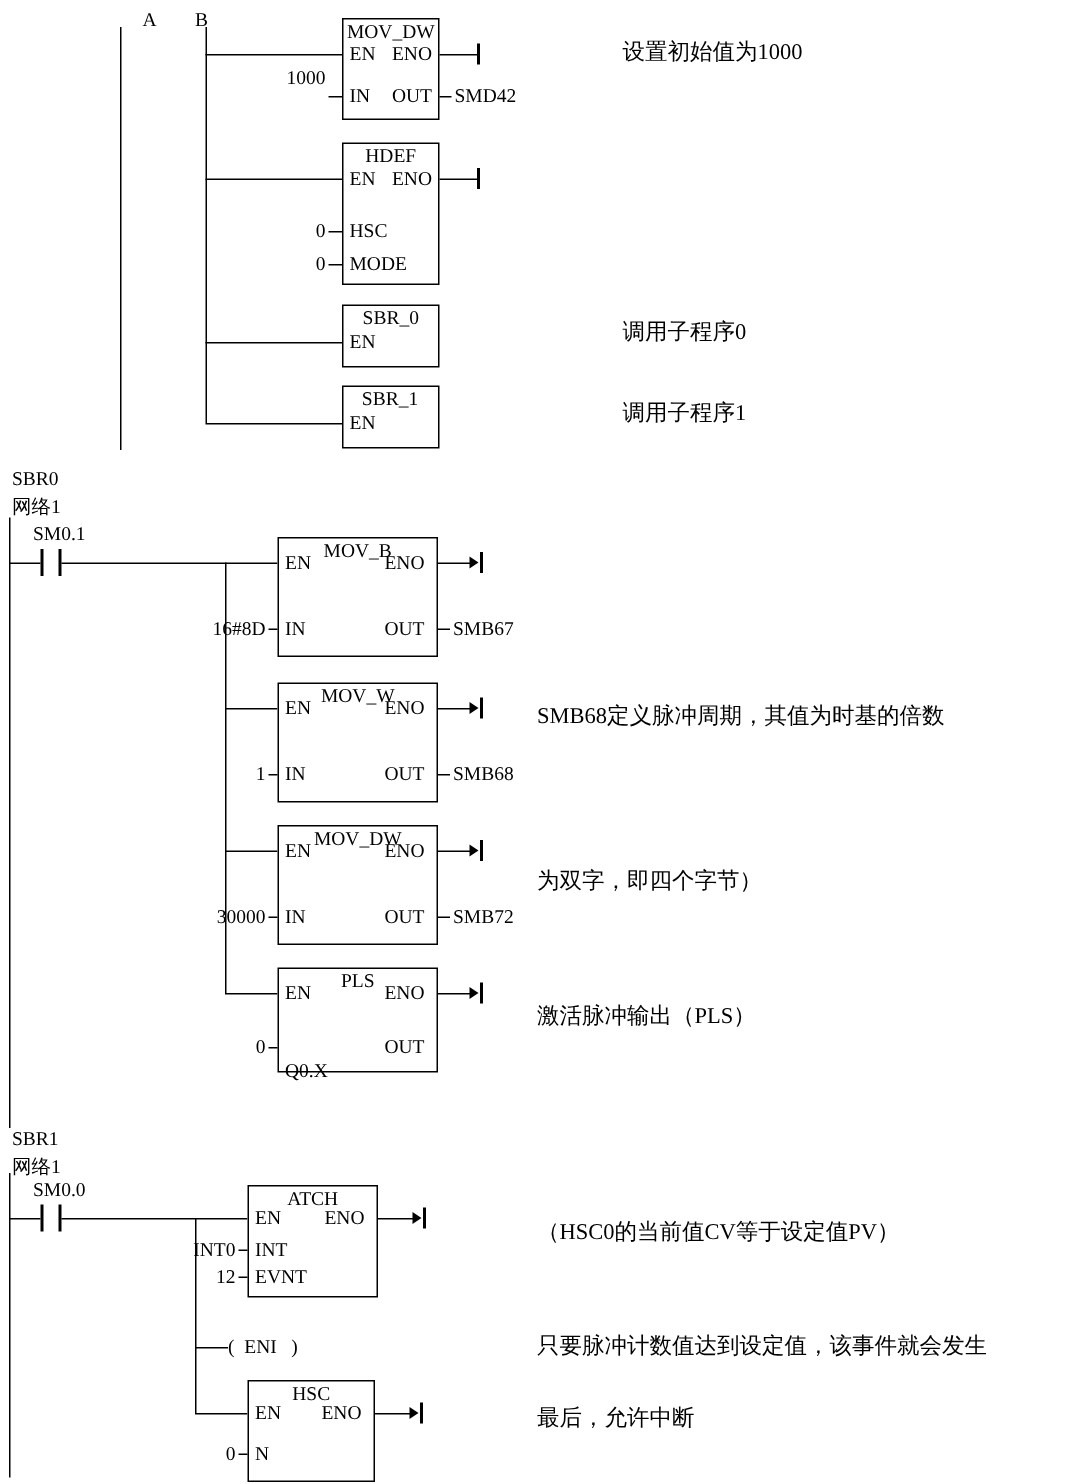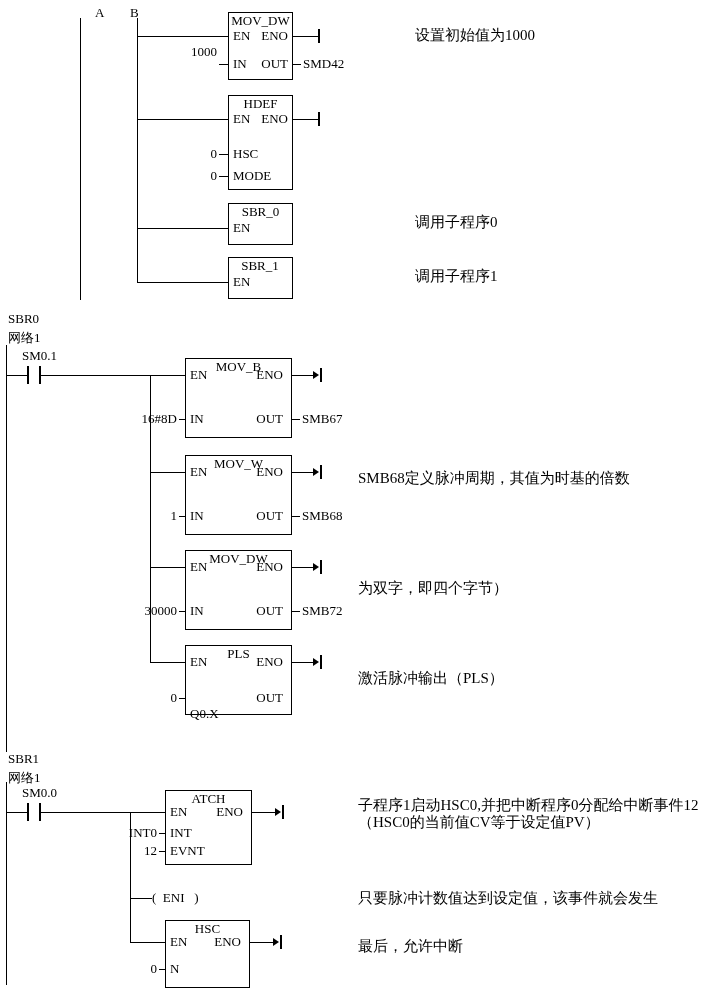--- a/index.html
+++ b/index.html
@@ -153,21 +153,20 @@
   <span class="t tr" style="left:165px;top:805px;width:78px;">ENO</span>
   <div class="hl" style="left:252px;top:812px;width:24px;"></div>
   <div class="arr" style="left:275px;top:808px;"></div>
   <div class="bar2" style="left:282px;top:805px;height:14px;"></div>
   <span class="t" style="left:170px;top:826px;">INT</span>
   <span class="t tr" style="left:113px;top:826px;width:44px;">INT0</span>
   <div class="hl" style="left:159px;top:833px;width:6px;"></div>
   <span class="t" style="left:170px;top:844px;">EVNT</span>
   <span class="t tr" style="left:113px;top:844px;width:44px;">12</span>
   <div class="hl" style="left:159px;top:851px;width:6px;"></div>
-  <span class="cmt" style="left:358px;top:797px;">子程序1启动HSC0,并把中断程序0分配给中断事件12</span>
   <span class="cmt" style="left:358px;top:814px;">（HSC0的当前值CV等于设定值PV）</span>
 
   <div class="hl" style="left:130px;top:898px;width:22px;"></div>
   <span class="t pre" style="left:152px;top:891px;">(  ENI   )</span>
   <span class="cmt" style="left:358px;top:890px;">只要脉冲计数值达到设定值，该事件就会发生</span>
 
   <div class="hl" style="left:130px;top:942px;width:35px;"></div>
   <div class="box" style="left:165px;top:920px;width:85px;height:68px;"></div>
   <span class="t tc" style="left:165px;top:922px;width:85px;">HSC</span>
   <span class="t" style="left:170px;top:935px;">EN</span>

